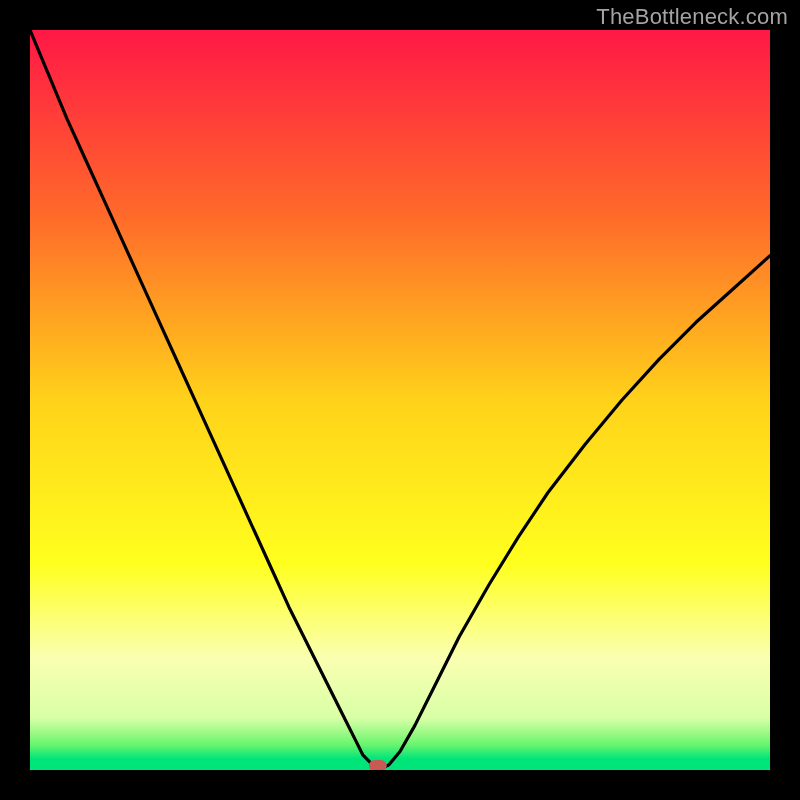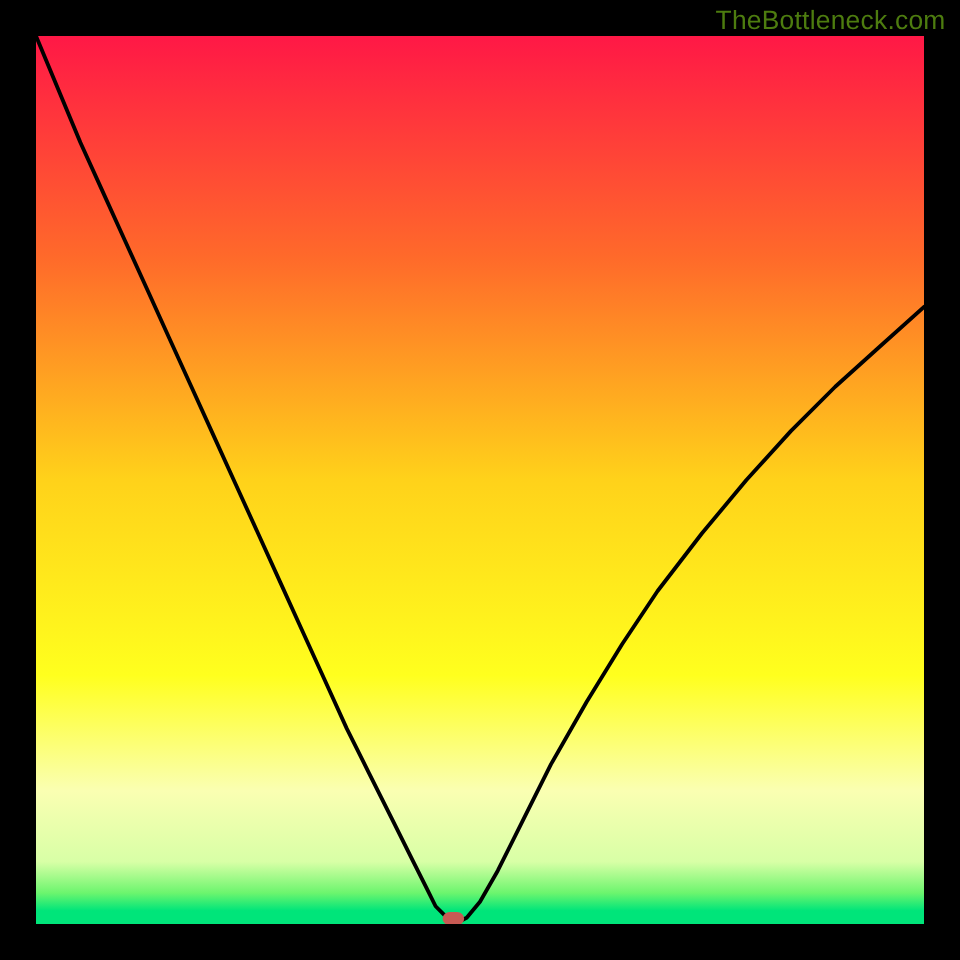--- a/index.html
+++ b/index.html
@@ -24,21 +24,21 @@
     left: 30px;
     width: 740px;
     height: 740px;
     overflow: hidden;
   }
   .watermark {
     position: absolute;
     top: 4px;
     right: 12px;
     font-size: 22px;
-    color: #4d7c0f;
+    color: #a3a3a3;
     font-family: Arial, sans-serif;
     letter-spacing: 0.2px;
   }
   svg { display: block; }
 </style>
 </head>
 <body>
 
 <div class="frame">
 

